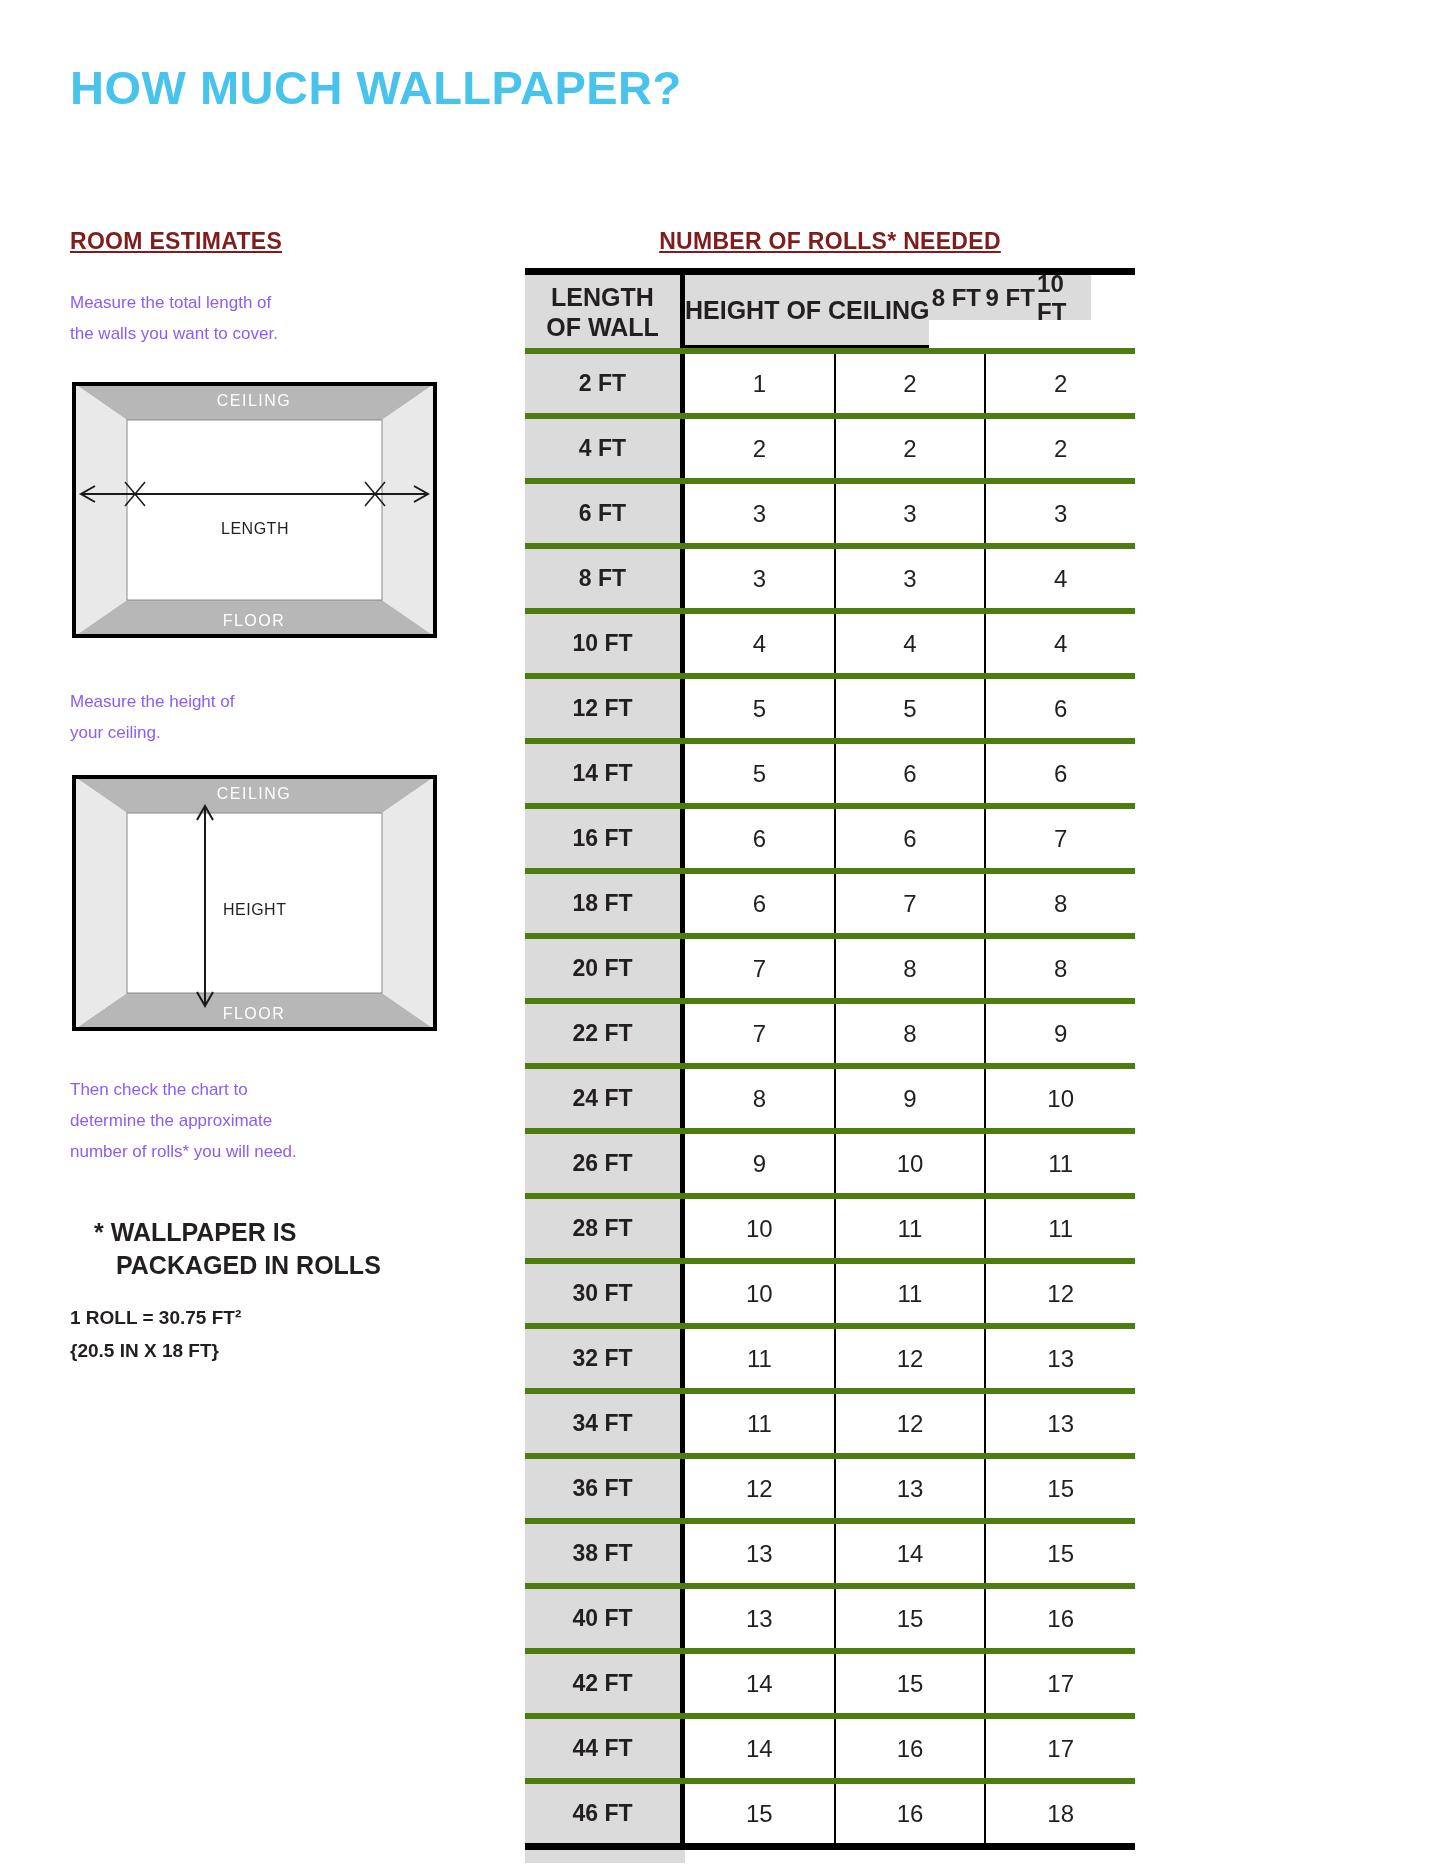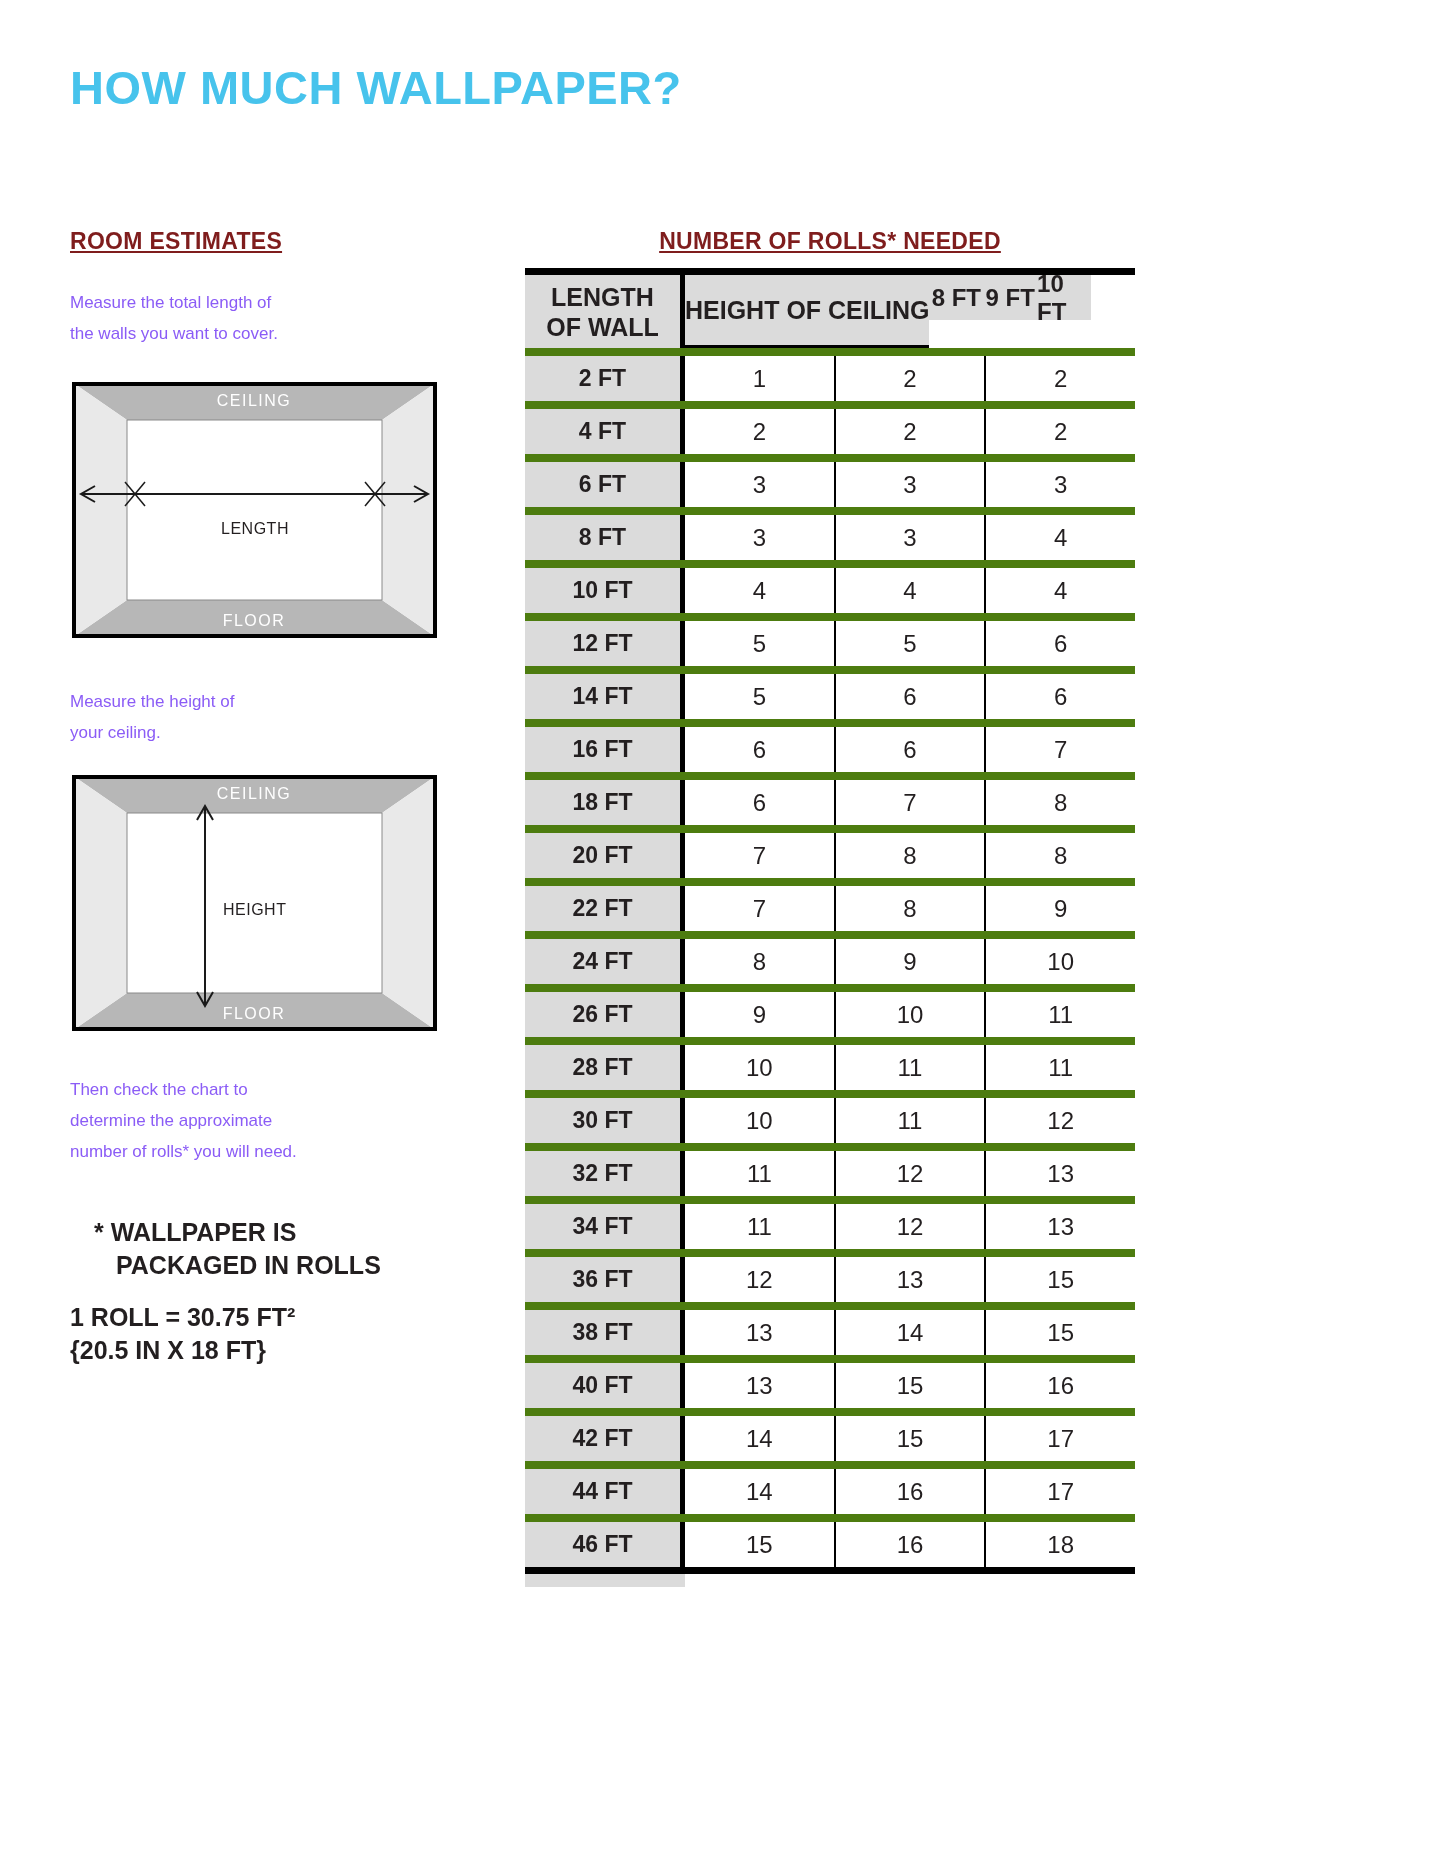--- a/index.html
+++ b/index.html
@@ -36,42 +36,42 @@
   #diagram-height { top:775px; }
   .diagram text { font-family:"Liberation Sans", sans-serif; }
 
   .footnote {
     position:absolute; left:70px; top:1216px;
     font-size:25px; font-weight:bold; line-height:33px; color:#231F20;margin-left:24px;
   }
   .footnote .indent { padding-left:22px; display:block; }
   .rollspec {
     position:absolute; left:70px; top:1301px;
-    font-size:25px; font-weight:bold; line-height:33px; color:#231F20;
+    font-size:19px; font-weight:bold; line-height:33px; color:#231F20;
   }
 
   
   .table-wrap { position:absolute; left:525px; top:268px; width:610px; color:#231F20; }
   .t-topbar { height:7px; background:#000; }
   .t-header { display:flex; align-items:stretch; }
   .t-rowhead {
     width:160px; background:#DBDBDB; border-right:5px solid #000;
     display:flex; align-items:center; justify-content:center; text-align:center;
     font-weight:bold; font-size:25px; line-height:30px; white-space:pre-line;
   }
   .t-right { flex:1; display:flex; flex-direction:row; }
   .t-group {
     height:73px; background:#DBDBDB; border-bottom:3px solid #000;
     display:flex; align-items:center; justify-content:center;
     font-weight:bold; font-size:25px;
   }
   .t-subs { display:flex; height:45px; background:#DBDBDB; }
   .t-sub { flex:1; display:flex; align-items:center; justify-content:center; font-weight:bold; font-size:24px; }
 
-  .trow { display:flex; height:53px; border-top:8px solid #4d7c0f; }
+  .trow { display:flex; height:65px; border-top:6px solid #4d7c0f; }
   .tlabel {
     width:160px; background:#DBDBDB; border-right:5px solid #000;
     font-weight:bold; font-size:23px;
     display:flex; align-items:center; justify-content:center;
   }
   .tval { flex:1; display:flex; align-items:center; justify-content:center; font-size:24px; }
   .tval + .tval { border-left:2px solid #000; }
   .t-botbar { height:7px; background:#000; }
   .t-tail { width:160px; height:13px; background:#DBDBDB; }
 </style>

